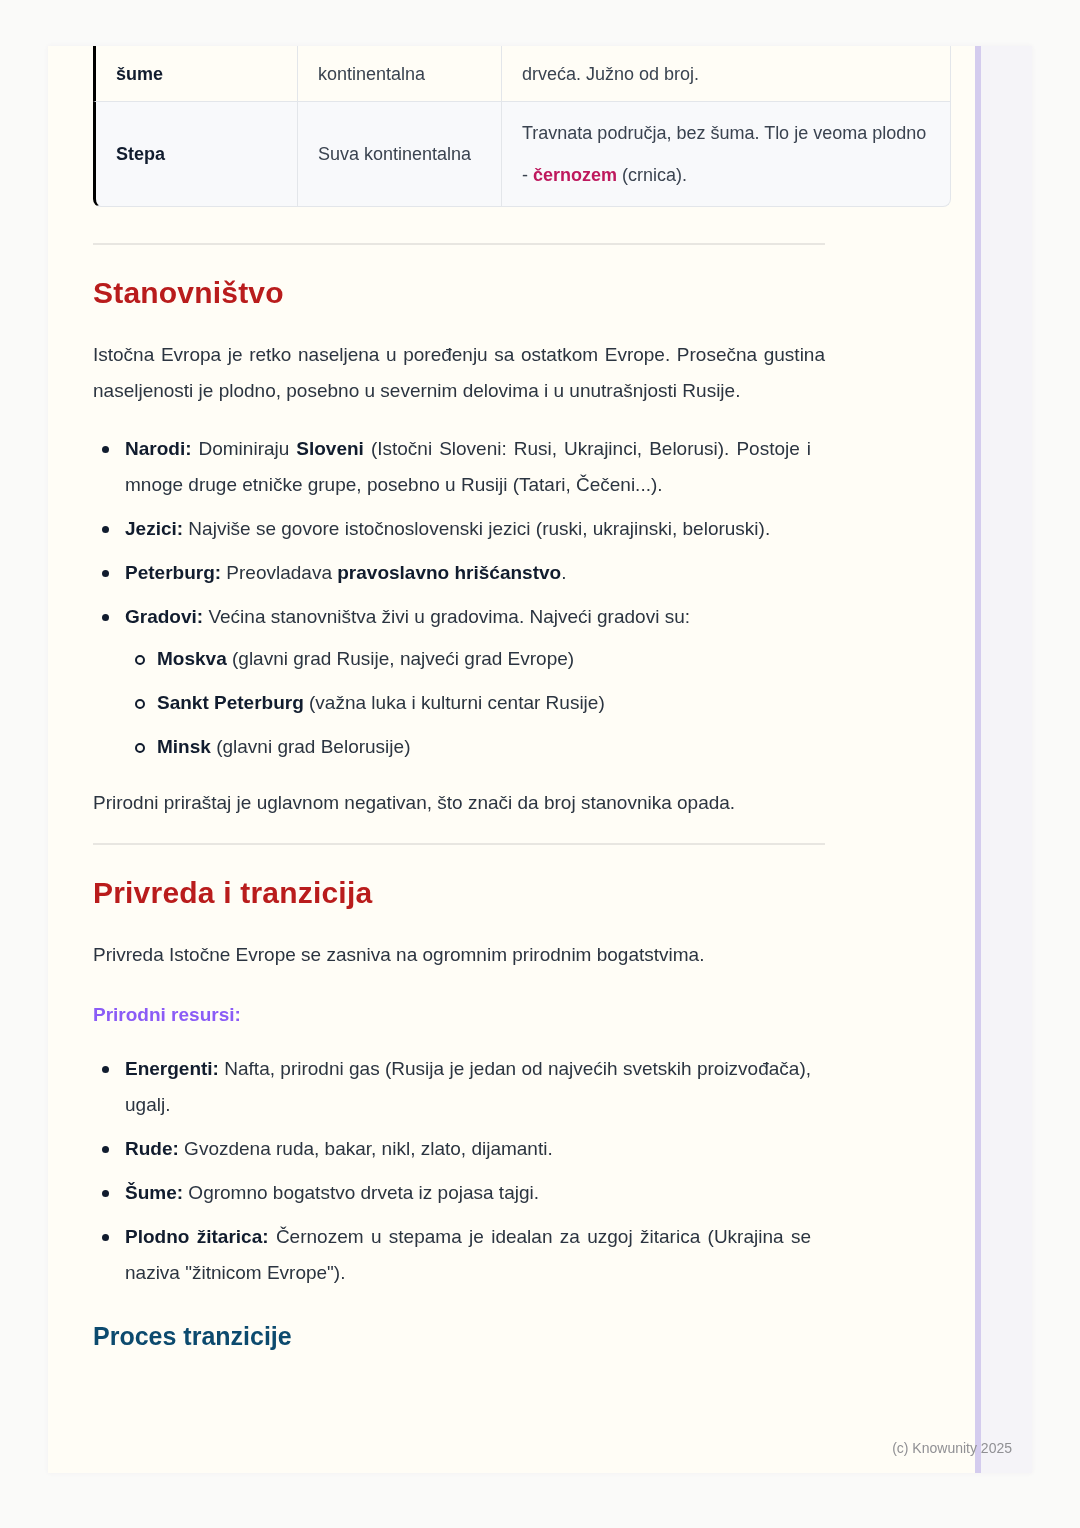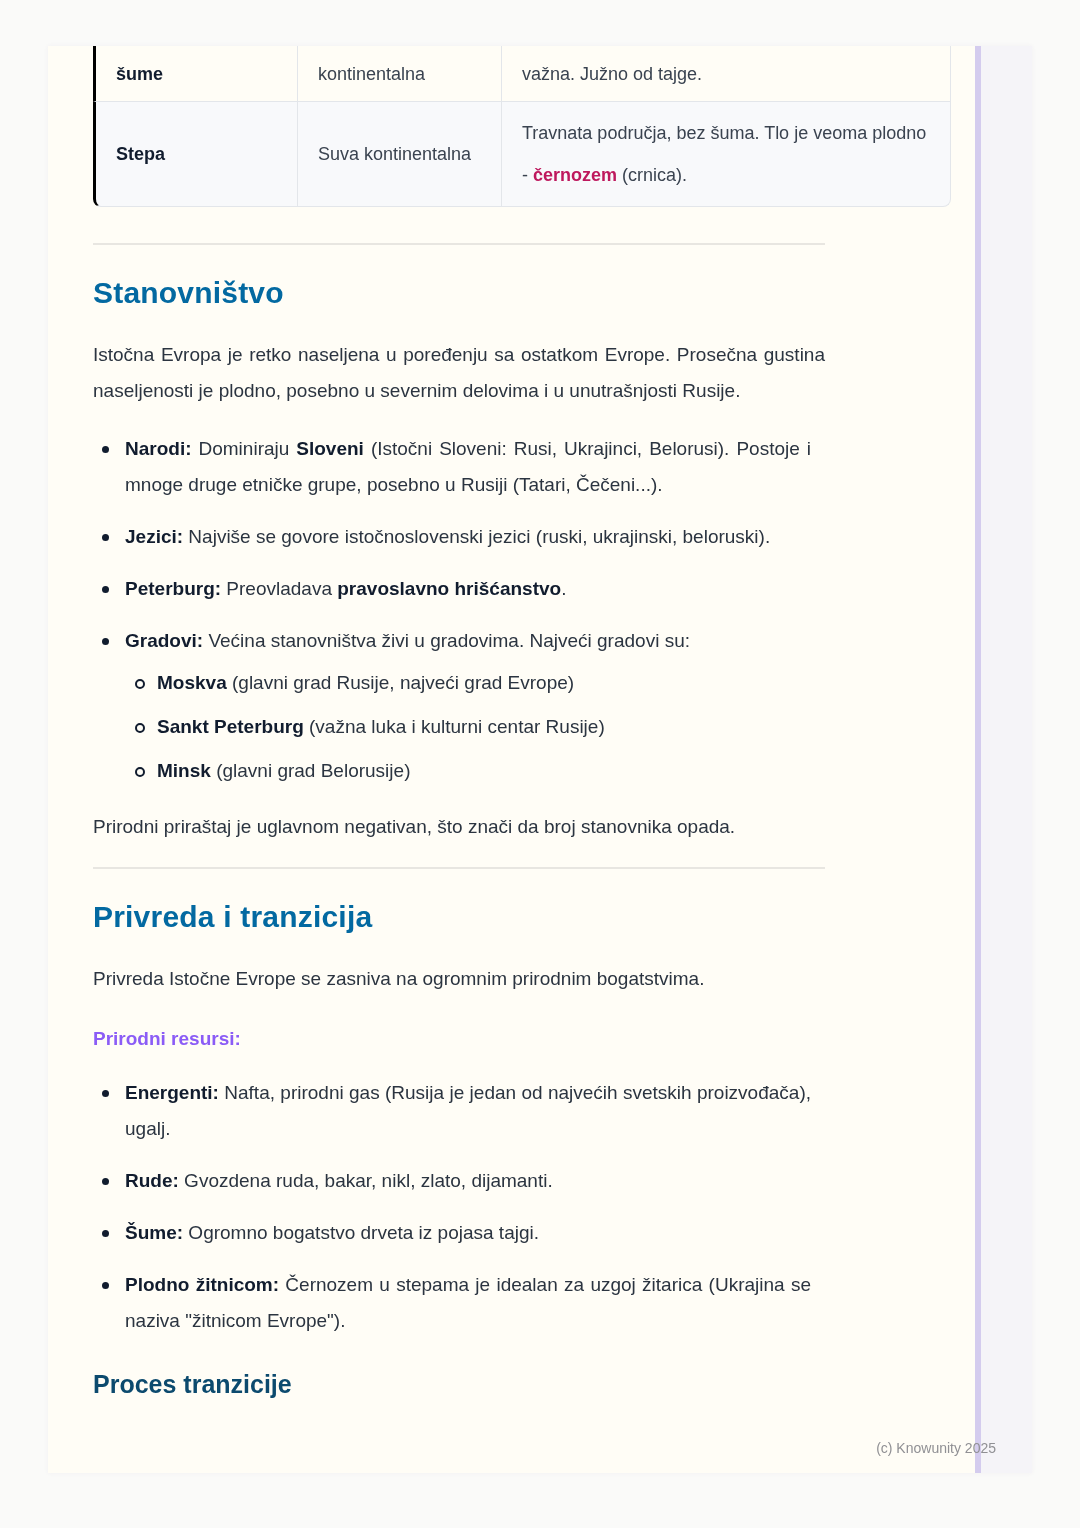--- a/index.html
+++ b/index.html
@@ -41,64 +41,64 @@
   table.climate tr.r2 td{height:79px;line-height:42px;background:#f8f9fb;}
   table.climate tr.r2 td:first-child{border-radius:0 0 0 8px;}
   table.climate tr.r2 td:last-child{border-radius:0 0 8px 0;}
   td.cname{font-weight:700;color:#111c2e;}
   .col1{width:161px;}.col2{width:163px;}.col3{width:408px;}
   table.climate b{color:#be185d;}
   
   .divider{border:0;border-top:2px solid #e8e6e1;margin:36px 0 0 0;}
   h2.sec{
     margin:30px 0 0 0;font-size:30px;line-height:36px;font-weight:700;
-    color:#0369a1;letter-spacing:.2px;
+    color:#b91c1c;letter-spacing:.2px;
   }
   h3.sub{
     margin:30px 0 0 0;font-size:25px;line-height:30px;font-weight:700;
     color:#0c4a6e;
   }
   p.body{margin:26px 0 0 0;text-align:justify;}
   p.body b, li b{font-weight:700;color:#111c2e;}
   p.lead{margin:24px 0 0 0;font-weight:700;color:#8b5cf6;}
   ul.l1{list-style:none;margin:22px 0 0 0;padding:0;}
   ul.l1>li{
-    position:relative;padding:0 14px 0 32px;margin:16px 0 8px 0;text-align:justify;
+    position:relative;padding:0 14px 0 32px;margin:0 0 8px 0;text-align:justify;
   }
   ul.l1>li::before{
     content:"";position:absolute;left:9px;top:15px;width:7px;height:7px;
     border-radius:50%;background:#111c2e;
   }
   ul.l2{list-style:none;margin:6px 0 0 0;padding:0;}
   ul.l2>li{position:relative;padding:0 0 0 32px;margin:0 0 8px 0;}
   ul.l2>li::before{
     content:"";position:absolute;left:10px;top:14px;width:6px;height:6px;
     border-radius:50%;background:transparent;border:2px solid #111c2e;
   }
   .footer{
-    position:absolute;right:36px;bottom:16px;z-index:5;
+    position:absolute;right:20px;bottom:16px;z-index:5;
     font-size:14px;color:#909094;line-height:18px;margin-left:12px;
   }
 </style>
 </head>
 <body>
 
 <div class="page">
 
   <div class="edge-line"></div>
   <div class="edge-panel"></div>
 
   <div class="content">
 
     <table class="climate">
       <tbody>
         <tr class="r1">
           <td class="col1 cname">šume</td>
           <td class="col2">kontinentalna</td>
-          <td class="col3"><span>važna. Južno od tajge.</span></td>
+          <td class="col3"><span>drveća. Južno od broj.</span></td>
         </tr>
         <tr class="r2">
           <td class="col1 cname">Stepa</td>
           <td class="col2">Suva kontinentalna</td>
           <td class="col3"><span>Travnata područja, bez šuma. Tlo je veoma plodno - </span><b>černozem</b><span> (crnica).</span></td>
         </tr>
       </tbody>
     </table>
 
     <hr class="divider">
@@ -128,21 +128,21 @@
     <h2 class="sec">Privreda i tranzicija</h2>
 
     <p class="body">Privreda Istočne Evrope se zasniva na ogromnim prirodnim bogatstvima.</p>
 
     <p class="lead">Prirodni resursi:</p>
 
     <ul class="l1" style="margin-top:18px">
       <li><b>Energenti:</b><span> Nafta, prirodni gas (Rusija je jedan od najvećih svetskih proizvođača), ugalj.</span></li>
       <li><b>Rude:</b><span> Gvozdena ruda, bakar, nikl, zlato, dijamanti.</span></li>
       <li><b>Šume:</b><span> Ogromno bogatstvo drveta iz pojasa tajgi.</span></li>
-      <li><b>Plodno žitnicom:</b><span> Černozem u stepama je idealan za uzgoj žitarica (Ukrajina se naziva "žitnicom Evrope").</span></li>
+      <li><b>Plodno žitarica:</b><span> Černozem u stepama je idealan za uzgoj žitarica (Ukrajina se naziva "žitnicom Evrope").</span></li>
     </ul>
 
     <h3 class="sub">Proces tranzicije</h3>
 
   </div>
 
   <div class="footer">(c) Knowunity 2025</div>
 </div>
 
 </body></html>

